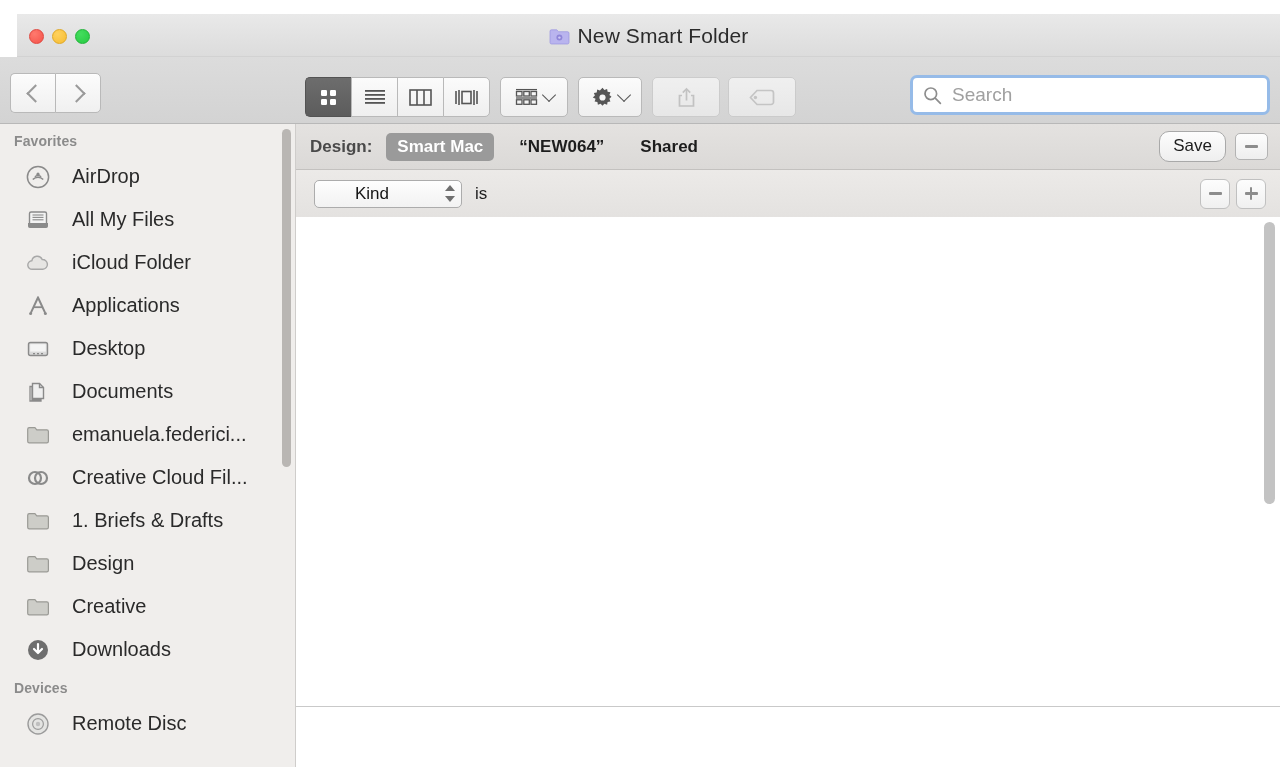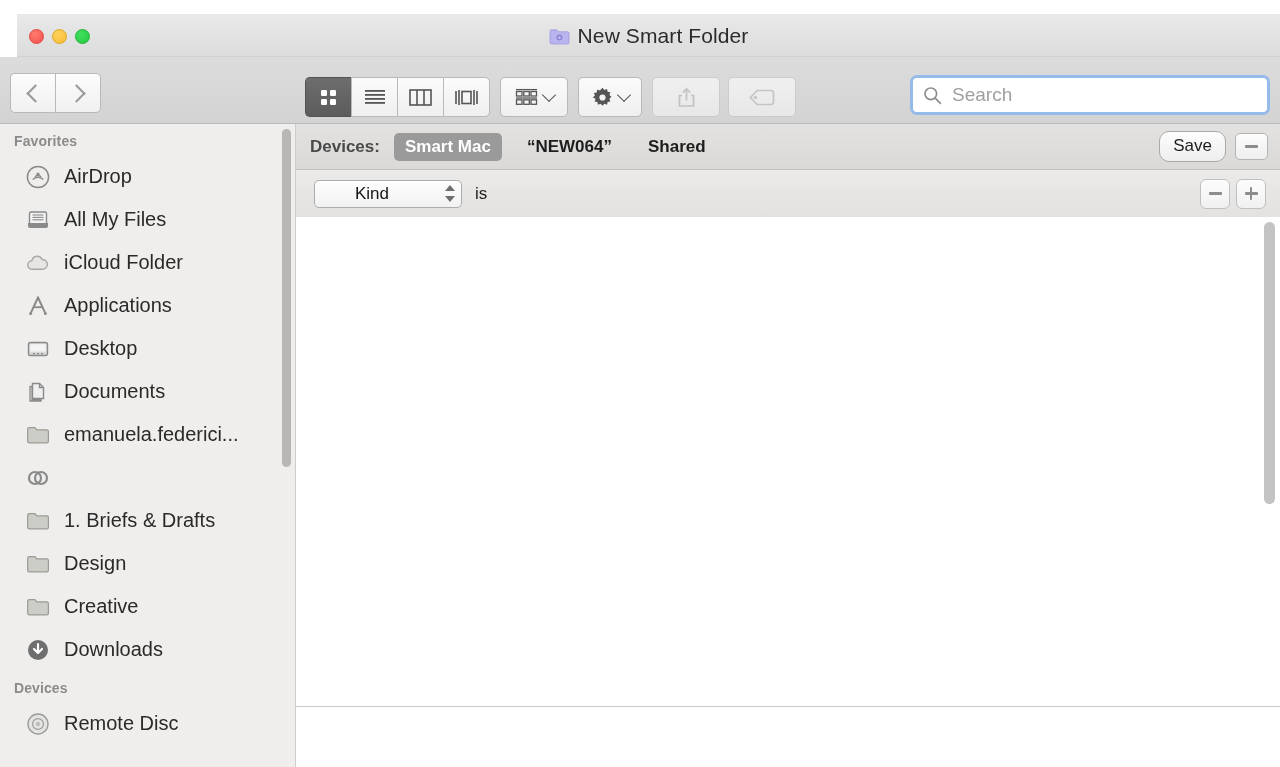--- a/index.html
+++ b/index.html
@@ -204,21 +204,21 @@
     font-weight: bold;
     color: #8b8b8b;
     padding: 9px 0 6px 14px;
     letter-spacing: .1px;
   }
   .sb-item {
     display: flex;
     align-items: center;
     height: 43px;
     padding-left: 25px;
-    gap: 13px;
+    gap: 21px;
   }
   .sb-label {
     font-size: 20px;
     color: #2a2a2a;
     white-space: nowrap;
     overflow: hidden;
   }
   .sb-icon {
     width: 26px; height: 26px;
     flex: 0 0 26px;
@@ -586,20 +586,21 @@
         <span class="sb-label">emanuela.federici...</span>
       </div>
 
       <div class="sb-item">
         <span class="sb-icon">
           <svg width="24" height="24" viewBox="0 0 24 24">
             <circle cx="9" cy="12" r="6" fill="none" stroke="#8a8a8a" stroke-width="2.2"></circle>
             <circle cx="15" cy="12" r="6" fill="none" stroke="#8a8a8a" stroke-width="2.2"></circle>
           </svg>
         </span>
+        <span class="sb-label">Creative Cloud Fil...</span>
       </div>
 
       <div class="sb-item">
         <span class="sb-icon">
           <svg width="24" height="22" viewBox="0 0 24 22">
             <path d="M1.7 5.2c0-.9.7-1.6 1.6-1.6h5.6l1.9 2.2h10c.9 0 1.6.7 1.6 1.6v9.8c0 .9-.7 1.6-1.6 1.6H3.3c-.9 0-1.6-.7-1.6-1.6z" fill="#cdcdc8" stroke="#9a9a95" stroke-width="1.2"></path>
           </svg>
         </span>
         <span class="sb-label">1. Briefs &amp; Drafts</span>
       </div>
@@ -644,21 +645,21 @@
         </span>
         <span class="sb-label">Remote Disc</span>
       </div>
 
       <div id="sidebar-scrollbar"></div>
     </div>
 
     <div id="main">
 
       <div id="search-scope-bar">
-        <span class="scope-label">Devices:</span>
+        <span class="scope-label">Design:</span>
 
         <span class="scope-opt selected">Smart Mac</span>
         <span class="scope-opt">“NEW064”</span>
         <span class="scope-opt">Shared</span>
 
         <span class="scope-right">
           <span id="save-button">Save</span>
           <span class="circ-btn">
             <span class="sign-h"></span>
           </span>

